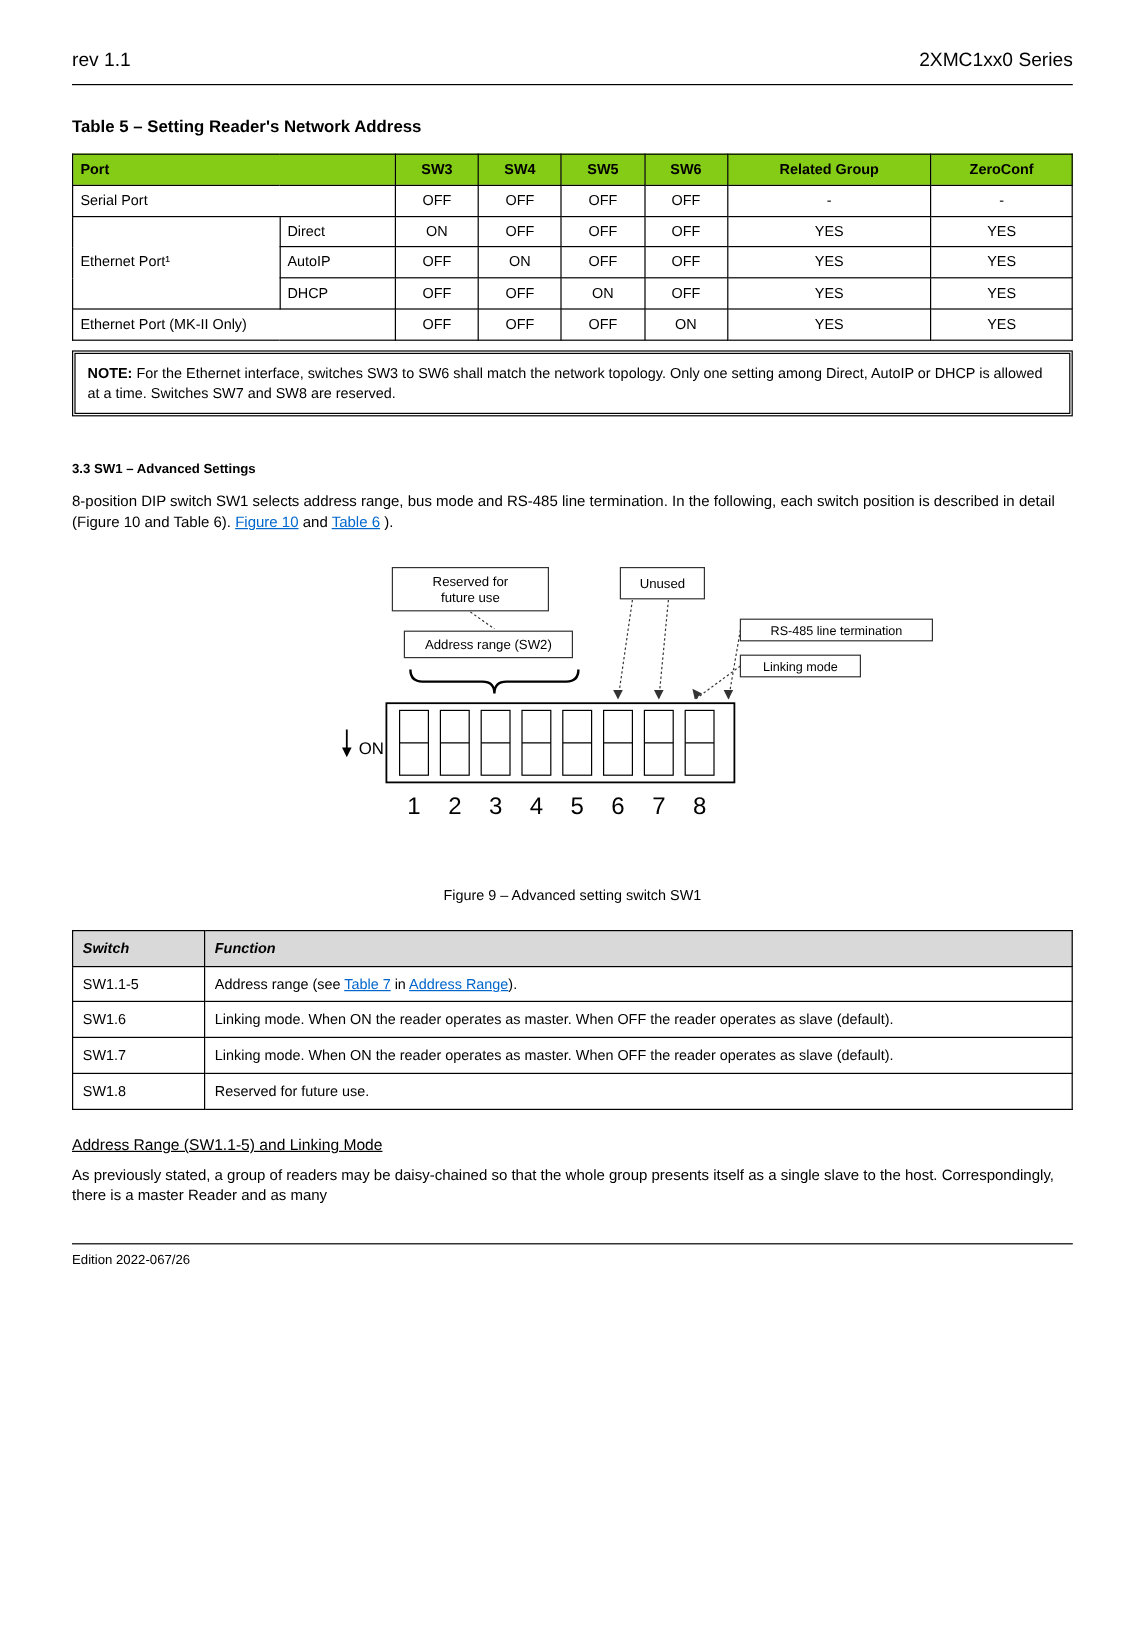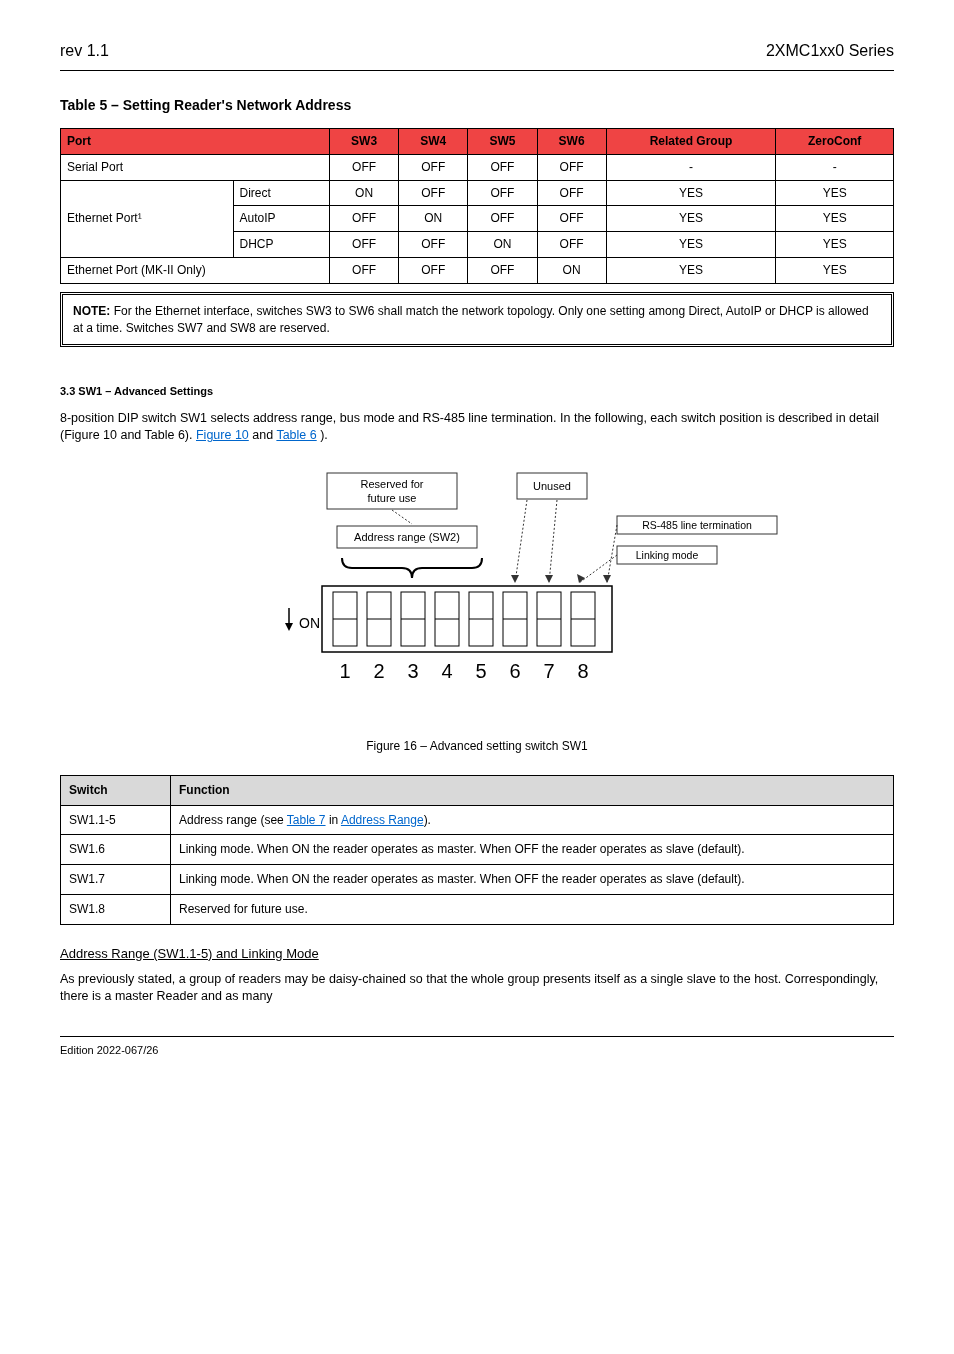--- a/index.html
+++ b/index.html
@@ -35,21 +35,21 @@
       width: 100%;
       margin-bottom: 8px;
     }
     .table1 td, .table1 th {
       border: 1px solid #000;
       padding: 4px 6px;
       font-size: 12px;
       text-align: center;
     }
     .table1 th {
-      background: #ef4444;
+      background: #84cc16;
       font-weight: bold;
     }
     .table1 .left {
       text-align: left;
     }
     .note-box {
       border: 3px double #000;
       padding: 8px 10px;
       margin: 6px 0 37px 0;
       font-size: 12px;
@@ -92,20 +92,21 @@
     .table2 td, .table2 th {
       border: 1px solid #000;
       padding: 6px 8px;
       font-size: 12px;
       text-align: left;
       vertical-align: top;
     }
     .table2 th {
       background: #d9d9d9;
       font-weight: bold;
+      font-style: italic;
     }
     .table2 .narrow {
       width: 110px;
     }
     .subsection {
       font-weight: normal;
       font-size: 13px;
       text-decoration: underline;
       margin-bottom: 8px;
     }
@@ -264,21 +265,21 @@
       <text x="146" y="210" text-anchor="middle" font-size="20">3</text>
       <text x="180" y="210" text-anchor="middle" font-size="20">4</text>
       <text x="214" y="210" text-anchor="middle" font-size="20">5</text>
       <text x="248" y="210" text-anchor="middle" font-size="20">6</text>
       <text x="282" y="210" text-anchor="middle" font-size="20">7</text>
       <text x="316" y="210" text-anchor="middle" font-size="20">8</text>
     </svg>
   </div>
 </div>
 
-<div class="figure-caption">Figure 16 – Advanced setting switch SW1</div>
+<div class="figure-caption">Figure 9 – Advanced setting switch SW1</div>
 
 <table class="table2">
   <tbody>
       <tr>
     <th class="narrow">Switch</th>
     <th>Function</th>
   </tr>
   <tr>
     <td>SW1.1-5</td>
     <td>

